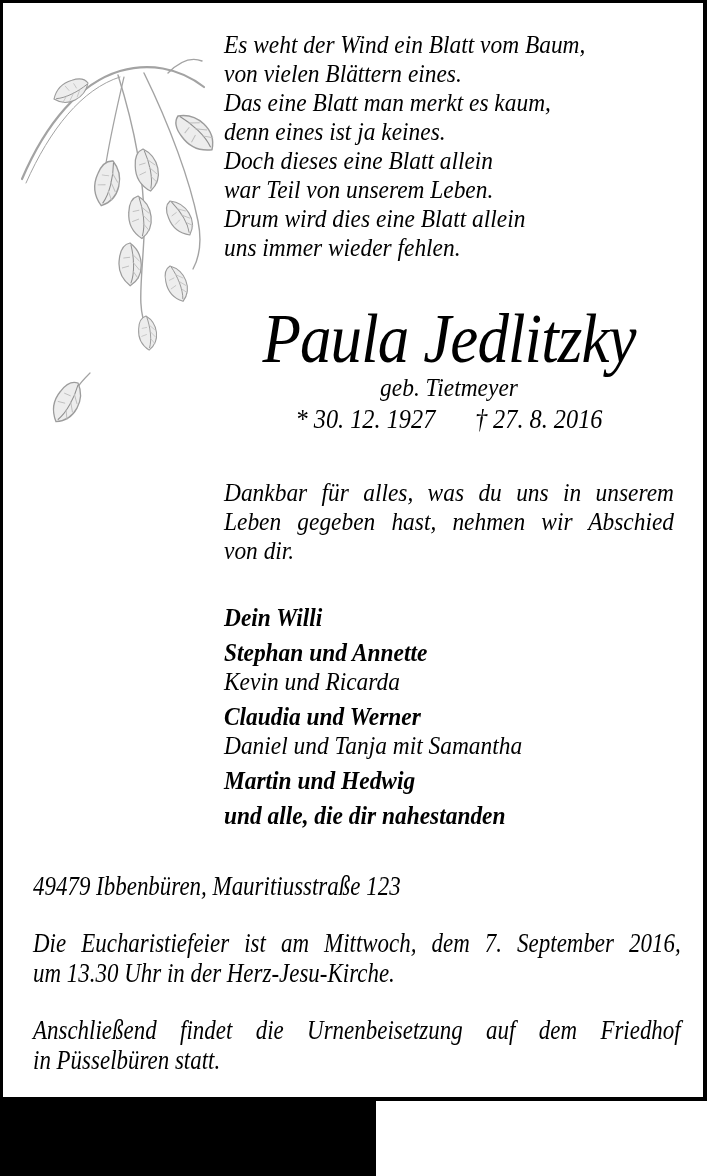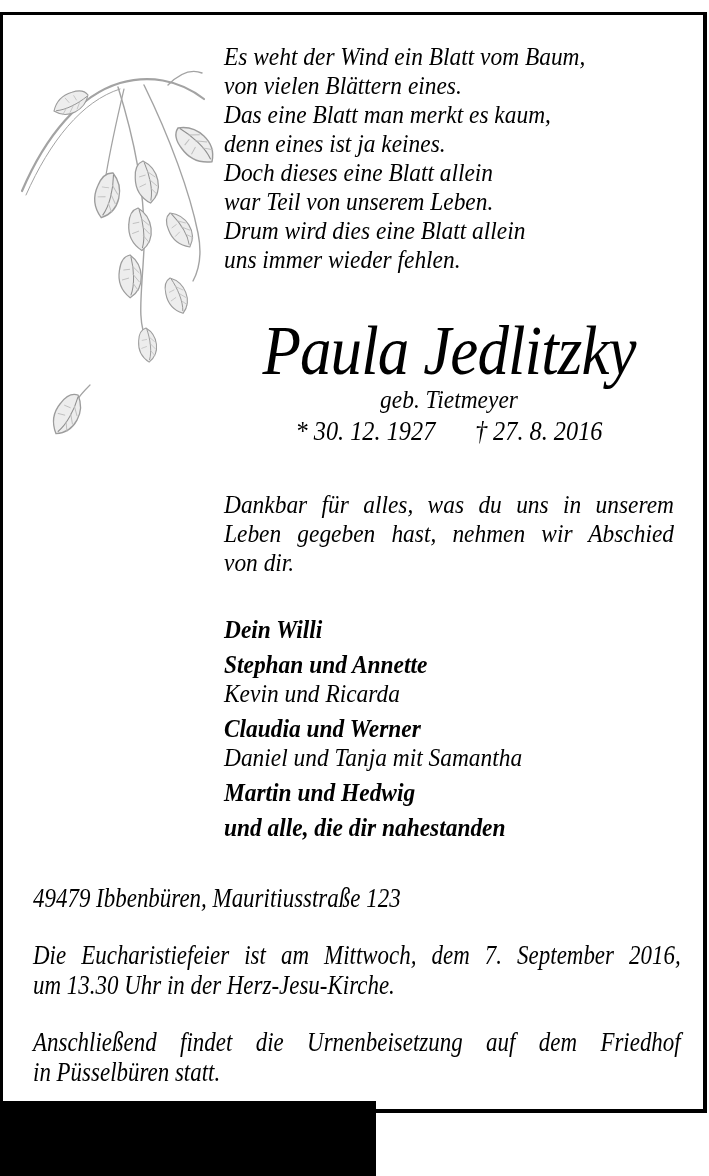--- a/index.html
+++ b/index.html
@@ -1,18 +1,18 @@
 <!DOCTYPE html>
 <html><head>
 <meta charset="utf-8">
 <style>
   html,body{margin:0;padding:0;background:#ffffff;}
   .page{position:relative;width:709px;height:1176px;background:#ffffff;overflow:hidden;
         font-family:"Liberation Serif","DejaVu Serif",serif;color:#000;}
-  .notice{position:absolute;left:0;top:12px;width:707px;height:1101px;background:#fff;
+  .notice{position:absolute;left:0;top:0;width:707px;height:1101px;background:#fff;
           border:solid #000;border-width:3px 4px 4px 3px;box-sizing:border-box;overflow:hidden;padding-left:40px;}
   .bottom-bar{position:absolute;left:0;top:1101px;width:376px;height:75px;background:#000;}
 
   .branch-art{position:absolute;left:15px;top:28px;width:200px;height:400px;}
 
   
   .main-col{position:absolute;left:221px;top:27px;width:500px;
             transform:scaleX(0.90);transform-origin:0 0;
             font-style:italic;font-size:26px;line-height:29px;}
   .poem-line{white-space:nowrap;}

